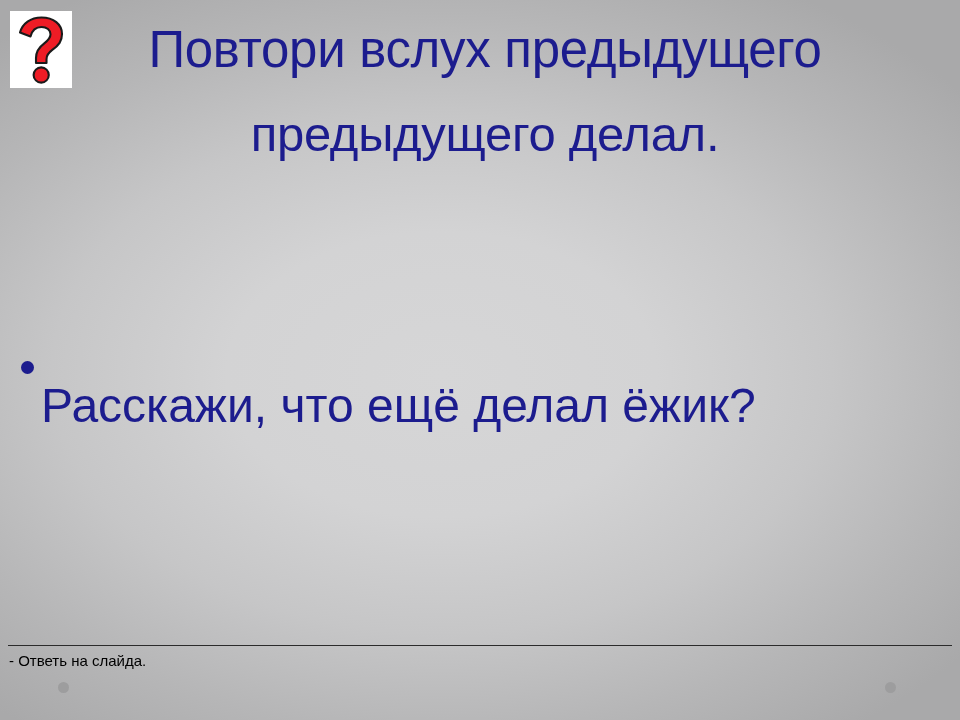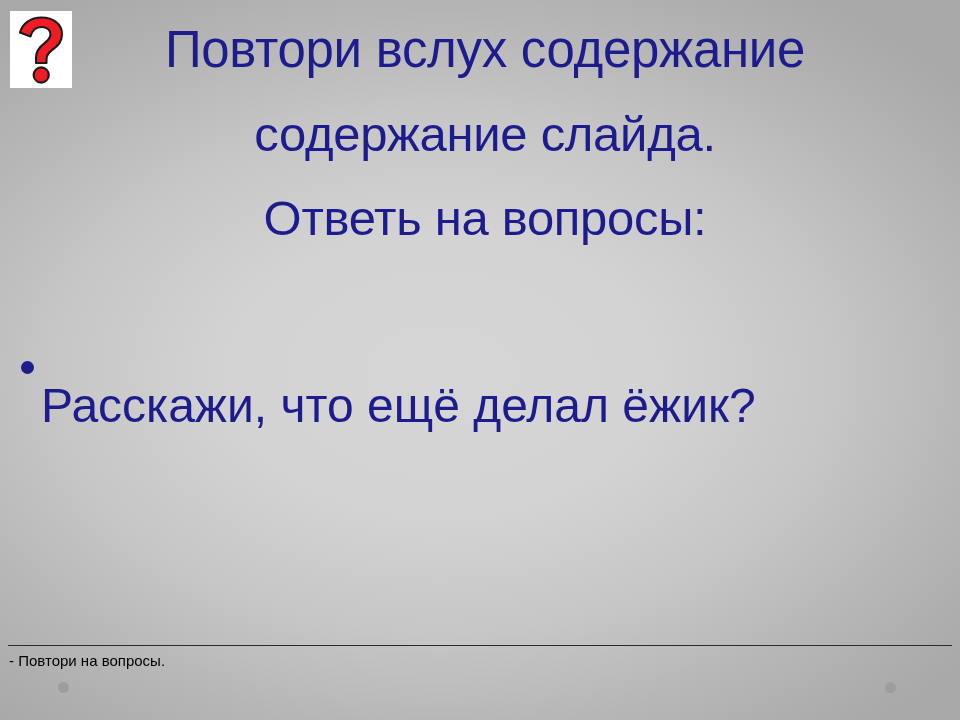--- a/index.html
+++ b/index.html
@@ -143,31 +143,30 @@
                L36.5 52.0
                L36.5 48.2
                C36.5 44.3 37.9 42.2 42.0 39.2
                C48.9 34.2 52.0 30.0 52.0 23.0
                C52.0 13.3 43.6 6.5 31.5 6.5 Z" fill="#ee1c25" stroke="#1a1a1a" stroke-width="2.1" stroke-linejoin="round"></path>
       <circle cx="31.2" cy="64.0" r="7.6" fill="#ee1c25" stroke="#1a1a1a" stroke-width="2.1"></circle>
     </svg>
   </div>
 
   <div id="title-block">
-    <span class="tline" id="title-line-1">Повтори вслух содержание</span>
-    <span class="tline" id="title-line-2">содержание слайда.</span>
-    <span class="tline" id="title-line-3">Ответь на вопросы:</span>
+    <span class="tline" id="title-line-1">Повтори вслух предыдущего</span>
+    <span class="tline" id="title-line-2">предыдущего делал.</span>
   </div>
 
   <div id="bullet-list">
     <div class="bullet-row">
       <span class="bullet-dot"></span>
       <span class="bullet-text">Расскажи, что ещё делал ёжик?</span>
     </div>
   </div>
 
   <div id="footer-rule"></div>
-  <div id="footer-note">- Повтори на вопросы.</div>
+  <div id="footer-note">- Ответь на слайда.</div>
 
   <span class="deco-dot" id="deco-dot-left"></span>
   <span class="deco-dot" id="deco-dot-right"></span>
 
 </div>
 
 </body></html>

